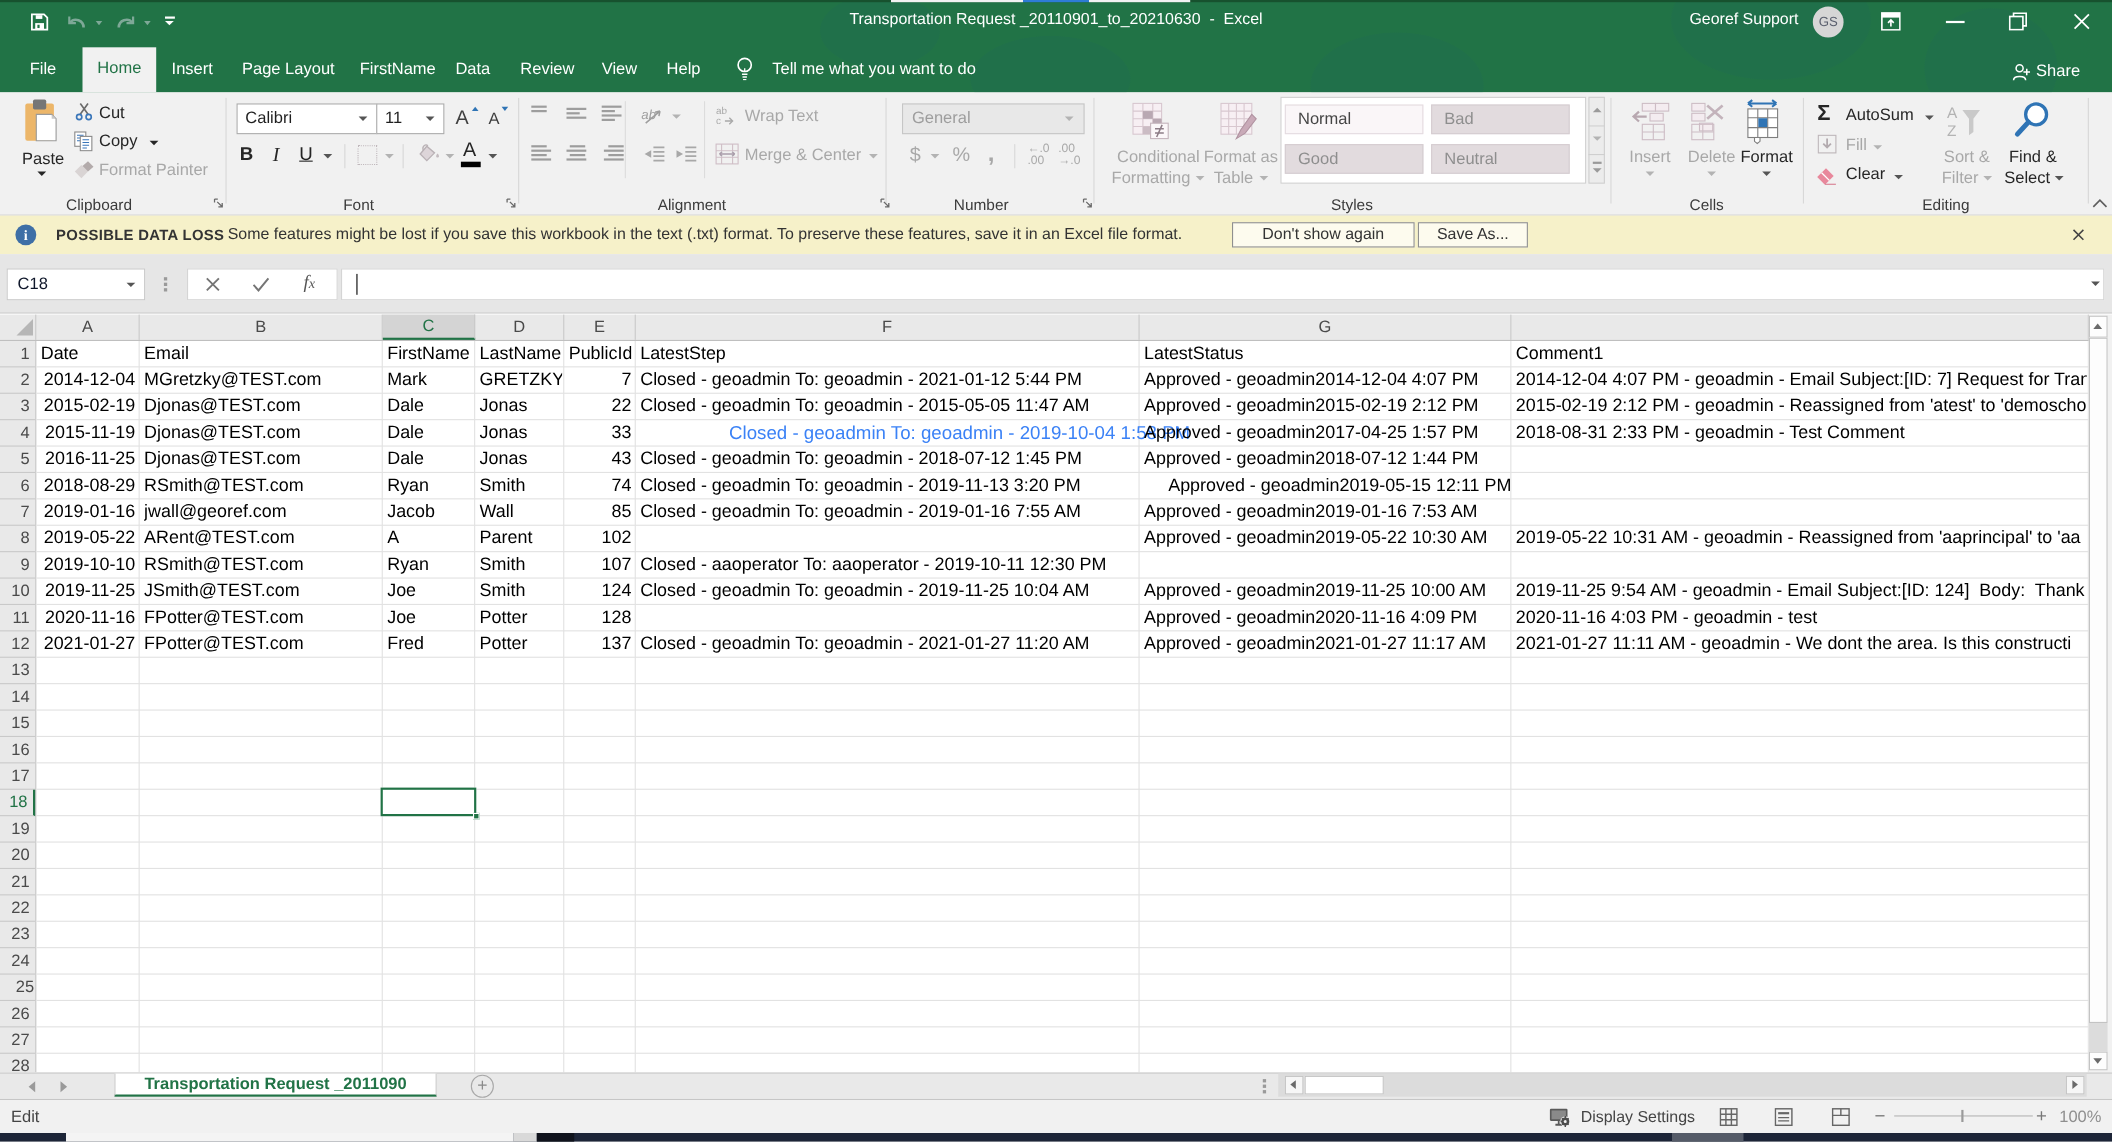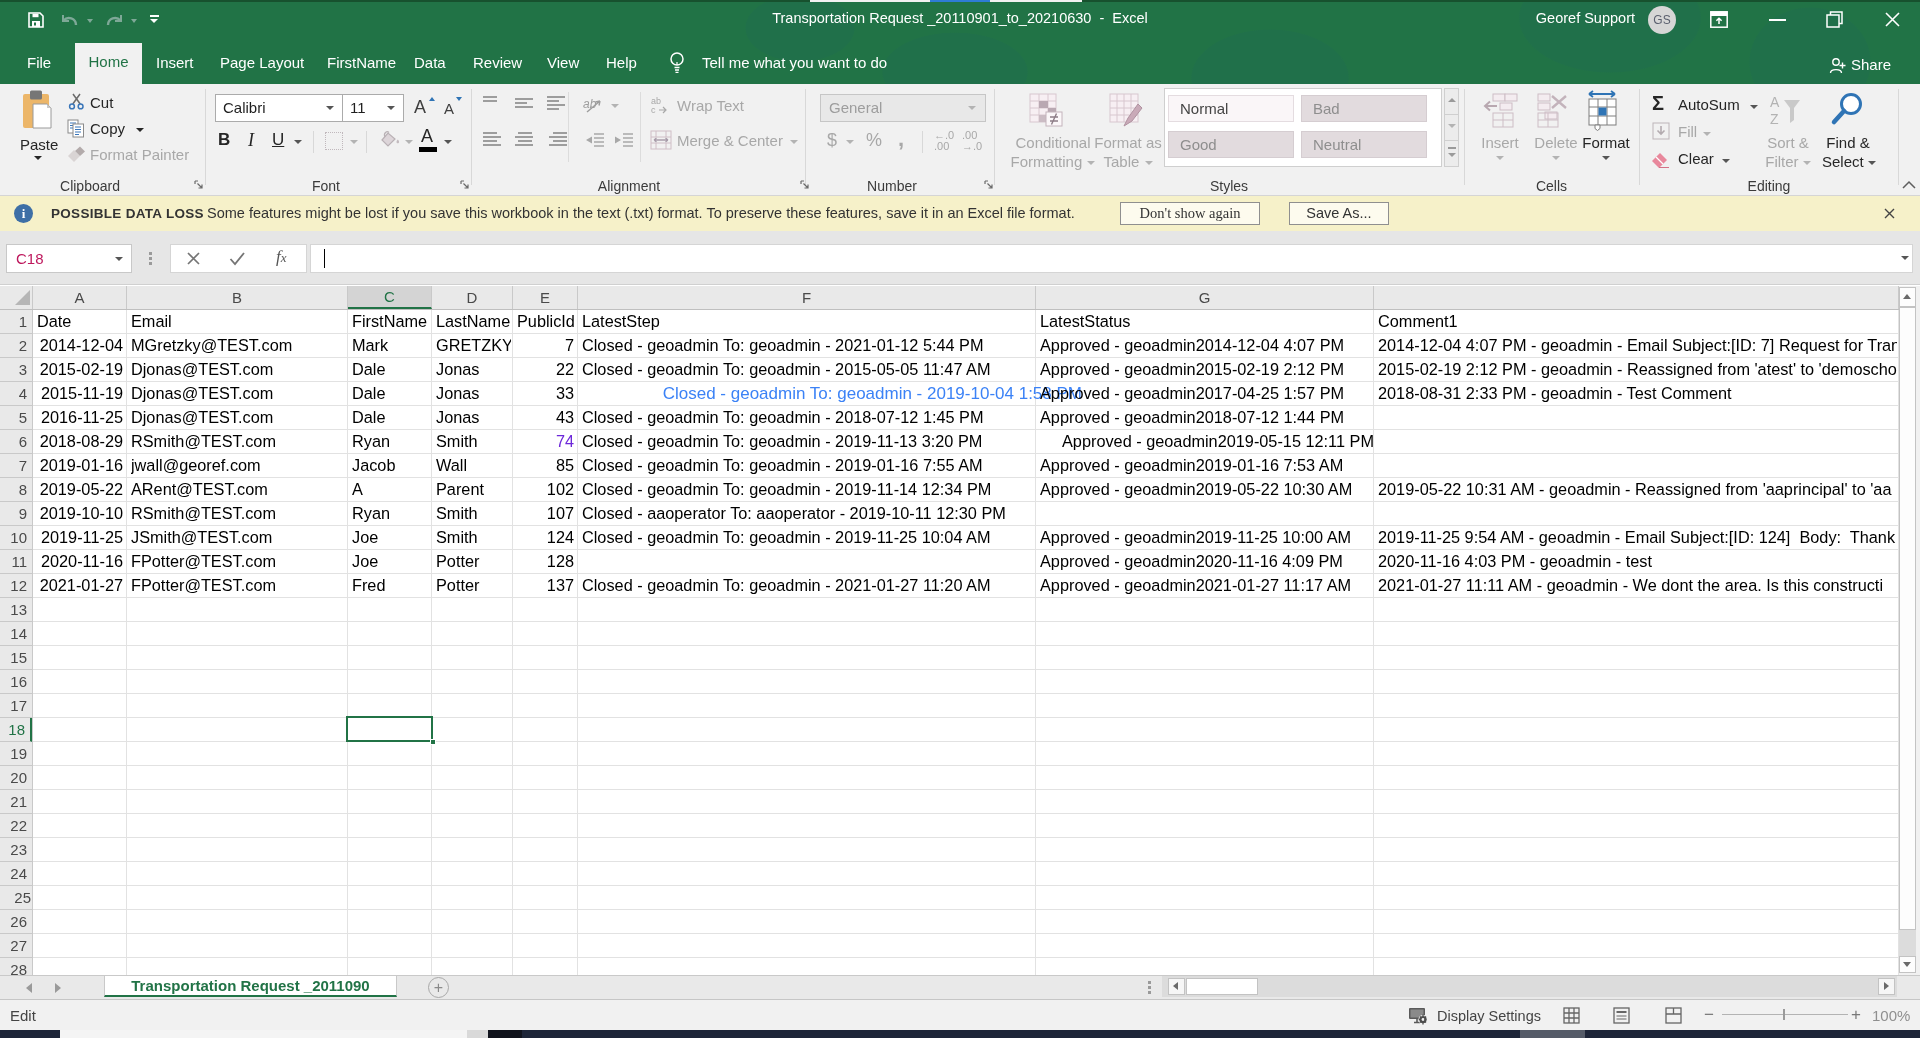--- a/index.html
+++ b/index.html
@@ -315,28 +315,28 @@
 <div class="abs gtxt" style="left:1822px;top:69px;width:52px;text-align:center;color:#262626;white-space:nowrap;">Select <span class="dd" style="margin-left:0;"></span></div>
 <div class="abs glabel" style="left:1639px;top:94px;width:260px;text-align:center;">Editing</div>
 <svg class="abs" style="left:1902px;top:96px;" width="14" height="9" viewBox="0 0 14 9">
       <path d="M1 8 L7 2 L13 8" fill="none" stroke="#5e5e5e" stroke-width="1.5"></path>
     </svg>
 </div>
 <div class="abs" style="left:0;top:196px;width:1920px;height:35px;background:#f6f1c9;">
 <div class="abs" style="left:14px;top:8px;width:19px;height:19px;border-radius:50%;background:#3e6fa6;color:#fff;font-size:13px;font-weight:bold;text-align:center;line-height:19px;font-family:'Liberation Serif',serif;">i</div>
 <div class="abs" style="left:51px;top:10px;font-size:13.5px;font-weight:bold;color:#333;letter-spacing:0.3px;">POSSIBLE DATA LOSS</div>
 <div class="abs" style="left:207px;top:9px;font-size:14.5px;color:#333;">Some features might be lost if you save this workbook in the text (.txt) format. To preserve these features, save it in an Excel file format.</div>
-<div class="abs" style="left:1120px;top:6px;width:140px;height:23px;background:#fdfbee;border:1px solid #8f8f8f;font-size:14.5px;color:#333;text-align:center;line-height:21px;font-family:Liberation Serif, serif;">Don't show again</div>
+<div class="abs" style="left:1120px;top:6px;width:166px;height:23px;background:#fdfbee;border:1px solid #8f8f8f;font-size:14.5px;color:#333;text-align:center;line-height:21px;">Don't show again</div>
 <div class="abs" style="left:1289px;top:6px;width:100px;height:23px;background:#fdfbee;border:1px solid #8f8f8f;font-size:14.5px;color:#333;text-align:center;line-height:21px;">Save As...</div>
 <svg class="abs" style="left:1884px;top:12px;" width="11" height="11" viewBox="0 0 11 11">
       <path d="M1 1 L10 10 M10 1 L1 10" stroke="#444" stroke-width="1.4"></path>
     </svg>
 </div>
 <div class="abs" style="left:0;top:231px;width:1920px;height:54px;background:#e6e6e6;border-bottom:1px solid #d0d0d0;">
-<div class="abs" style="left:6px;top:13px;width:126px;height:29px;background:#fff;border:1px solid #c8c8c8;font-size:15px;color:#be185d;line-height:27px;padding-left:9px;">C18</div>
+<div class="abs" style="left:6px;top:13px;width:126px;height:29px;background:#fff;border:1px solid #c8c8c8;font-size:15px;color:#0f172a;line-height:27px;padding-left:9px;">C18</div>
 <span class="dd abs" style="left:115px;top:26px;"></span>
 <div class="abs" style="left:149px;top:21px;width:3px;height:3px;background:#9a9a9a;"></div>
 <div class="abs" style="left:149px;top:26px;width:3px;height:3px;background:#9a9a9a;"></div>
 <div class="abs" style="left:149px;top:31px;width:3px;height:3px;background:#9a9a9a;"></div>
 <div class="abs" style="left:170px;top:13px;width:137px;height:29px;background:#fff;border:1px solid #d5d5d5;"></div>
 <svg class="abs" style="left:186px;top:20px;" width="15" height="15" viewBox="0 0 15 15">
       <path d="M2 2 L13 13 M13 2 L2 13" stroke="#757575" stroke-width="1.7"></path>
     </svg>
 <svg class="abs" style="left:229px;top:20px;" width="17" height="15" viewBox="0 0 17 15">
       <path d="M1.5 8 L6 13 L15 2" fill="none" stroke="#757575" stroke-width="1.8"></path>
@@ -462,38 +462,37 @@
 <div class="abs" style="left:352px;top:96px;width:78px;height:23px;line-height:23px;font-size:16.3px;color:#000;white-space:nowrap;overflow:hidden;">Dale</div>
 <div class="abs" style="left:436px;top:96px;width:75px;height:23px;line-height:23px;font-size:16.3px;color:#000;white-space:nowrap;overflow:hidden;">Jonas</div>
 <div class="abs" style="left:517px;top:96px;width:57px;height:23px;line-height:23px;font-size:16.3px;color:#000;white-space:nowrap;overflow:hidden;text-align:right;">43</div>
 <div class="abs" style="left:582px;top:96px;width:500px;height:23px;line-height:23px;font-size:16.3px;color:#000;white-space:nowrap;overflow:hidden;">Closed - geoadmin To: geoadmin - 2018-07-12 1:45 PM</div>
 <div class="abs" style="left:1040px;top:96px;width:360px;height:23px;line-height:23px;font-size:16.3px;color:#000;white-space:nowrap;overflow:hidden;">Approved - geoadmin2018-07-12 1:44 PM</div>
 <div class="abs" style="left:1378px;top:96px;width:519px;height:23px;line-height:23px;font-size:16.3px;color:#000;white-space:nowrap;overflow:hidden;"></div>
 <div class="abs" style="left:37px;top:120px;width:86px;height:23px;line-height:23px;font-size:16.3px;color:#000;white-space:nowrap;overflow:hidden;text-align:right;">2018-08-29</div>
 <div class="abs" style="left:131px;top:120px;width:215px;height:23px;line-height:23px;font-size:16.3px;color:#000;white-space:nowrap;overflow:hidden;">RSmith@TEST.com</div>
 <div class="abs" style="left:352px;top:120px;width:78px;height:23px;line-height:23px;font-size:16.3px;color:#000;white-space:nowrap;overflow:hidden;">Ryan</div>
 <div class="abs" style="left:436px;top:120px;width:75px;height:23px;line-height:23px;font-size:16.3px;color:#000;white-space:nowrap;overflow:hidden;">Smith</div>
-<div class="abs" style="left:517px;top:120px;width:57px;height:23px;line-height:23px;font-size:16.3px;color:#6d28d9;white-space:nowrap;overflow:hidden;text-align:right;">74</div>
+<div class="abs" style="left:517px;top:120px;width:57px;height:23px;line-height:23px;font-size:16.3px;color:#000000;white-space:nowrap;overflow:hidden;text-align:right;">74</div>
 <div class="abs" style="left:582px;top:120px;width:500px;height:23px;line-height:23px;font-size:16.3px;color:#000;white-space:nowrap;overflow:hidden;">Closed - geoadmin To: geoadmin - 2019-11-13 3:20 PM</div>
 <div class="abs" style="left:1062px;top:120px;width:360px;height:23px;line-height:23px;font-size:16.3px;color:#000;white-space:nowrap;overflow:hidden;">Approved - geoadmin2019-05-15 12:11 PM</div>
 <div class="abs" style="left:1378px;top:120px;width:519px;height:23px;line-height:23px;font-size:16.3px;color:#000;white-space:nowrap;overflow:hidden;"></div>
 <div class="abs" style="left:37px;top:144px;width:86px;height:23px;line-height:23px;font-size:16.3px;color:#000;white-space:nowrap;overflow:hidden;text-align:right;">2019-01-16</div>
 <div class="abs" style="left:131px;top:144px;width:215px;height:23px;line-height:23px;font-size:16.3px;color:#000;white-space:nowrap;overflow:hidden;">jwall@georef.com</div>
 <div class="abs" style="left:352px;top:144px;width:78px;height:23px;line-height:23px;font-size:16.3px;color:#000;white-space:nowrap;overflow:hidden;">Jacob</div>
 <div class="abs" style="left:436px;top:144px;width:75px;height:23px;line-height:23px;font-size:16.3px;color:#000;white-space:nowrap;overflow:hidden;">Wall</div>
 <div class="abs" style="left:517px;top:144px;width:57px;height:23px;line-height:23px;font-size:16.3px;color:#000;white-space:nowrap;overflow:hidden;text-align:right;">85</div>
 <div class="abs" style="left:582px;top:144px;width:500px;height:23px;line-height:23px;font-size:16.3px;color:#000;white-space:nowrap;overflow:hidden;">Closed - geoadmin To: geoadmin - 2019-01-16 7:55 AM</div>
 <div class="abs" style="left:1040px;top:144px;width:360px;height:23px;line-height:23px;font-size:16.3px;color:#000;white-space:nowrap;overflow:hidden;">Approved - geoadmin2019-01-16 7:53 AM</div>
 <div class="abs" style="left:1378px;top:144px;width:519px;height:23px;line-height:23px;font-size:16.3px;color:#000;white-space:nowrap;overflow:hidden;"></div>
 <div class="abs" style="left:37px;top:168px;width:86px;height:23px;line-height:23px;font-size:16.3px;color:#000;white-space:nowrap;overflow:hidden;text-align:right;">2019-05-22</div>
 <div class="abs" style="left:131px;top:168px;width:215px;height:23px;line-height:23px;font-size:16.3px;color:#000;white-space:nowrap;overflow:hidden;">ARent@TEST.com</div>
 <div class="abs" style="left:352px;top:168px;width:78px;height:23px;line-height:23px;font-size:16.3px;color:#000;white-space:nowrap;overflow:hidden;">A</div>
 <div class="abs" style="left:436px;top:168px;width:75px;height:23px;line-height:23px;font-size:16.3px;color:#000;white-space:nowrap;overflow:hidden;">Parent</div>
 <div class="abs" style="left:517px;top:168px;width:57px;height:23px;line-height:23px;font-size:16.3px;color:#000;white-space:nowrap;overflow:hidden;text-align:right;">102</div>
-<div class="abs" style="left:582px;top:168px;width:500px;height:23px;line-height:23px;font-size:16.3px;color:#000;white-space:nowrap;overflow:hidden;">Closed - geoadmin To: geoadmin - 2019-11-14 12:34 PM</div>
 <div class="abs" style="left:1040px;top:168px;width:360px;height:23px;line-height:23px;font-size:16.3px;color:#000;white-space:nowrap;overflow:hidden;">Approved - geoadmin2019-05-22 10:30 AM</div>
 <div class="abs" style="left:1378px;top:168px;width:519px;height:23px;line-height:23px;font-size:16.3px;color:#000;white-space:nowrap;overflow:hidden;">2019-05-22 10:31 AM - geoadmin - Reassigned from 'aaprincipal' to 'aa</div>
 <div class="abs" style="left:37px;top:192px;width:86px;height:23px;line-height:23px;font-size:16.3px;color:#000;white-space:nowrap;overflow:hidden;text-align:right;">2019-10-10</div>
 <div class="abs" style="left:131px;top:192px;width:215px;height:23px;line-height:23px;font-size:16.3px;color:#000;white-space:nowrap;overflow:hidden;">RSmith@TEST.com</div>
 <div class="abs" style="left:352px;top:192px;width:78px;height:23px;line-height:23px;font-size:16.3px;color:#000;white-space:nowrap;overflow:hidden;">Ryan</div>
 <div class="abs" style="left:436px;top:192px;width:75px;height:23px;line-height:23px;font-size:16.3px;color:#000;white-space:nowrap;overflow:hidden;">Smith</div>
 <div class="abs" style="left:517px;top:192px;width:57px;height:23px;line-height:23px;font-size:16.3px;color:#000;white-space:nowrap;overflow:hidden;text-align:right;">107</div>
 <div class="abs" style="left:582px;top:192px;width:500px;height:23px;line-height:23px;font-size:16.3px;color:#000;white-space:nowrap;overflow:hidden;">Closed - aaoperator To: aaoperator - 2019-10-11 12:30 PM</div>
 <div class="abs" style="left:1378px;top:192px;width:519px;height:23px;line-height:23px;font-size:16.3px;color:#000;white-space:nowrap;overflow:hidden;"></div>
 <div class="abs" style="left:37px;top:216px;width:86px;height:23px;line-height:23px;font-size:16.3px;color:#000;white-space:nowrap;overflow:hidden;text-align:right;">2019-11-25</div>

